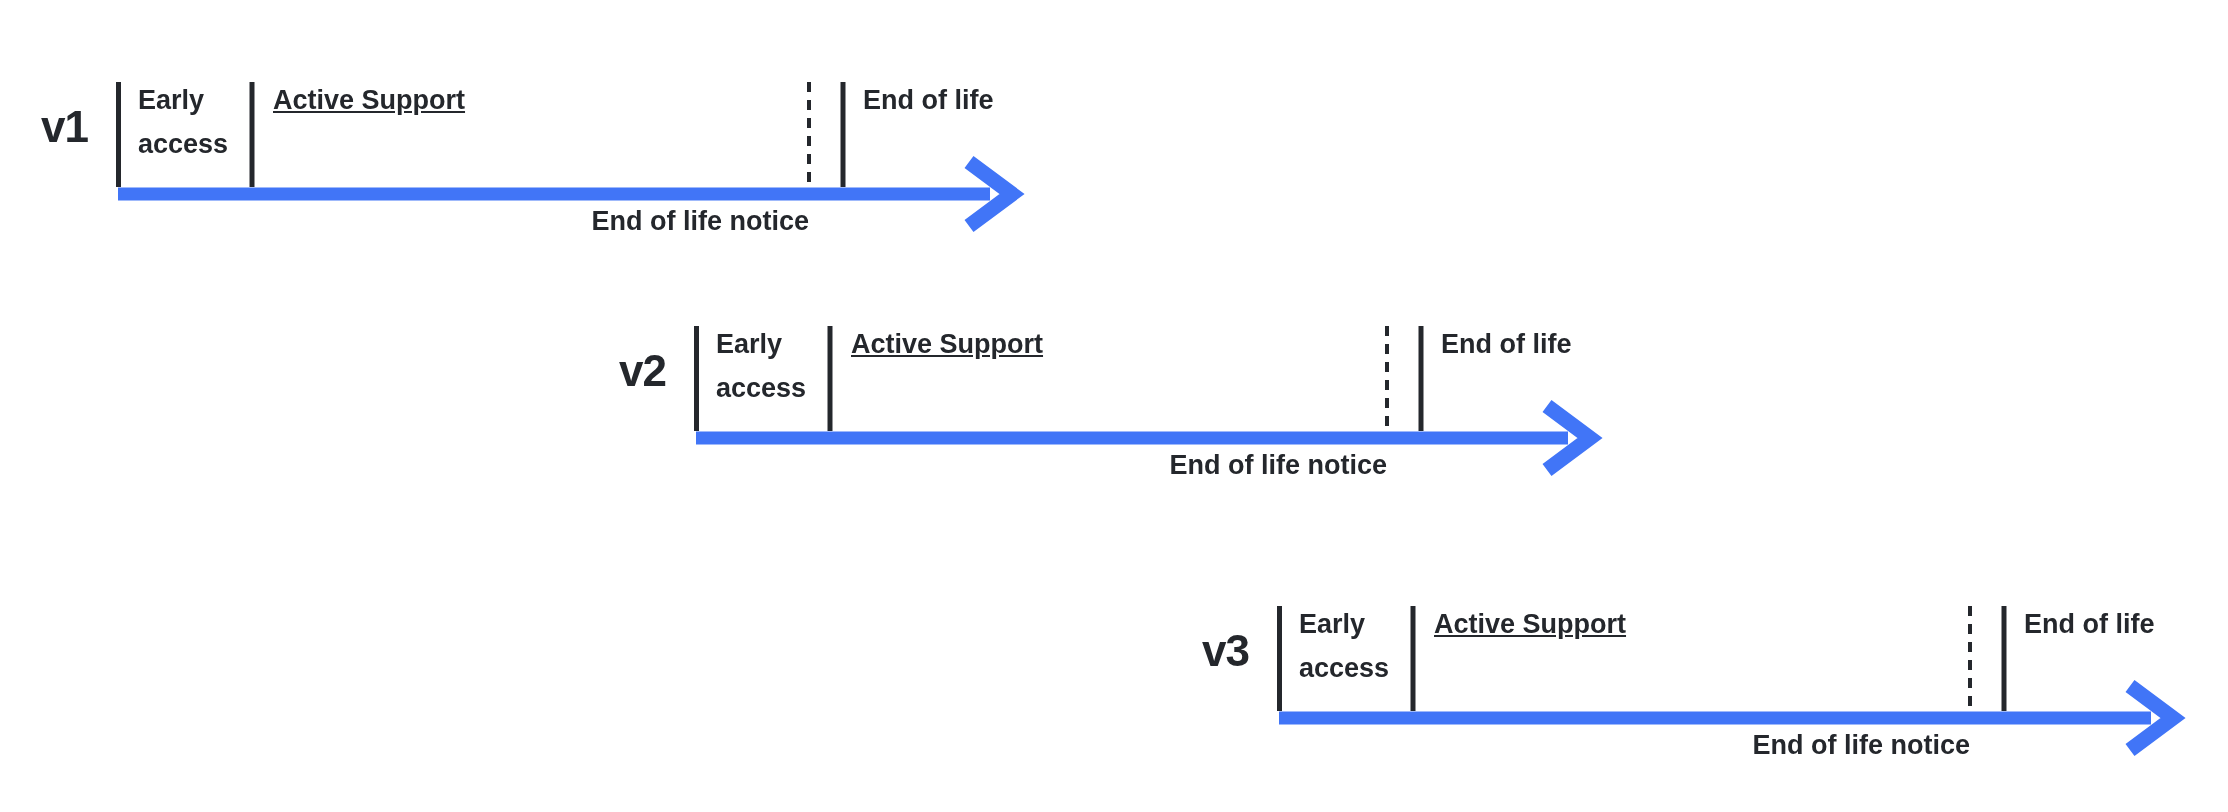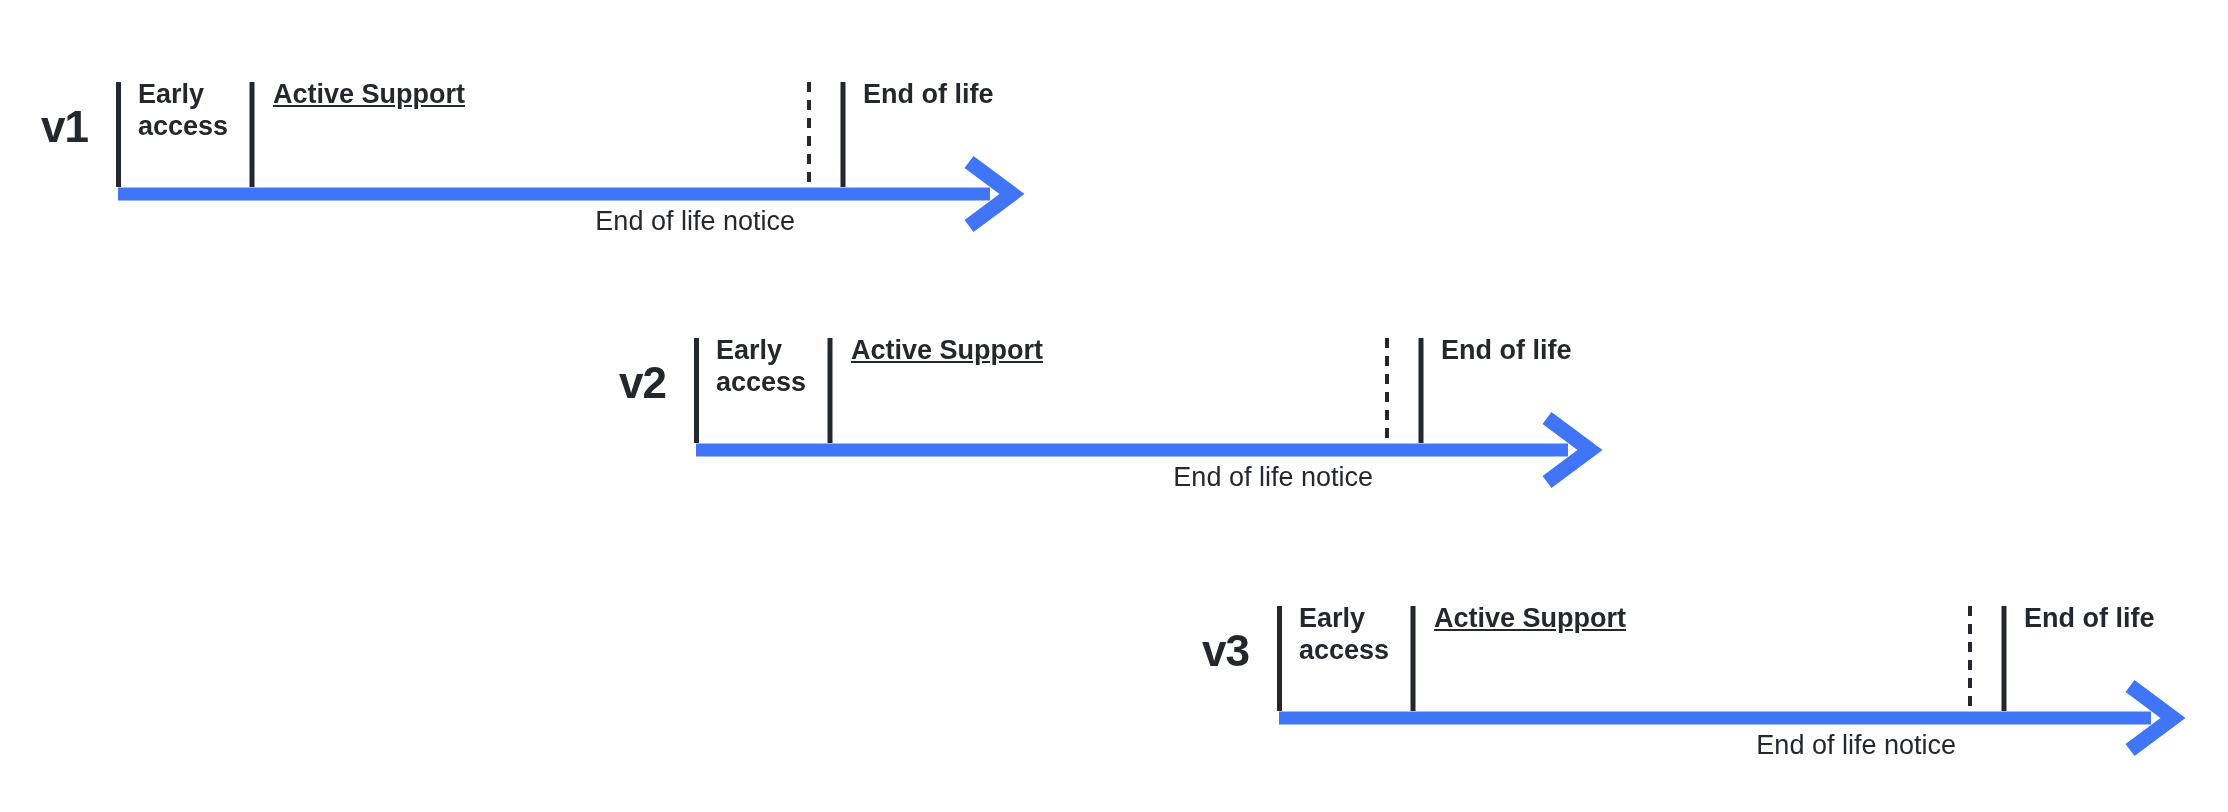--- a/index.html
+++ b/index.html
@@ -19,21 +19,21 @@
     position: absolute;
     inset: 0;
     background: var(--bg, #ffffff);
   }
   .timeline {
     position: absolute;
     width: 1000px;
     height: 170px;
   }
   .t1 { left: 116px;  top: 46px; margin-top: 36px;  }
-  .t2 { left: 694px;  top: 326px; margin-top: 12px; }
+  .t2 { left: 694px;  top: 326px; }
   .t3 { left: 1277px; top: 606px; }
 
   .tl-svg {
     position: absolute;
     left: 0;
     top: 0;
     overflow: visible;
   }
   .tick {
     stroke: var(--ink, #24272C);
@@ -69,38 +69,38 @@
     font-weight: bold;
     line-height: 1;
     letter-spacing: -1px;
     white-space: nowrap;
   }
   .seg-label {
     position: absolute;
     top: -4px;
     font-size: 27px;
     font-weight: bold;
-    line-height: 32px;
+    line-height: 44px;
     white-space: nowrap;
   }
   .lbl-early {
     left: 22px;
     width: 106px;
     white-space: normal;
   }
   .lbl-active { left: 157px; text-decoration: underline; }
   .lbl-eol    { left: 747px; }
   .lbl-notice {
     position: absolute;
     top: 123px;
-    left: 279px;
+    left: 293px;
     width: 400px;
     text-align: right;
     font-size: 27px;
-    font-weight: normal;
+    font-weight: bold;
     line-height: 32px;
     white-space: nowrap;
   }
 </style>
 </head>
 <body>
 
 <div class="canvas">
 
   <section class="timeline t1">

